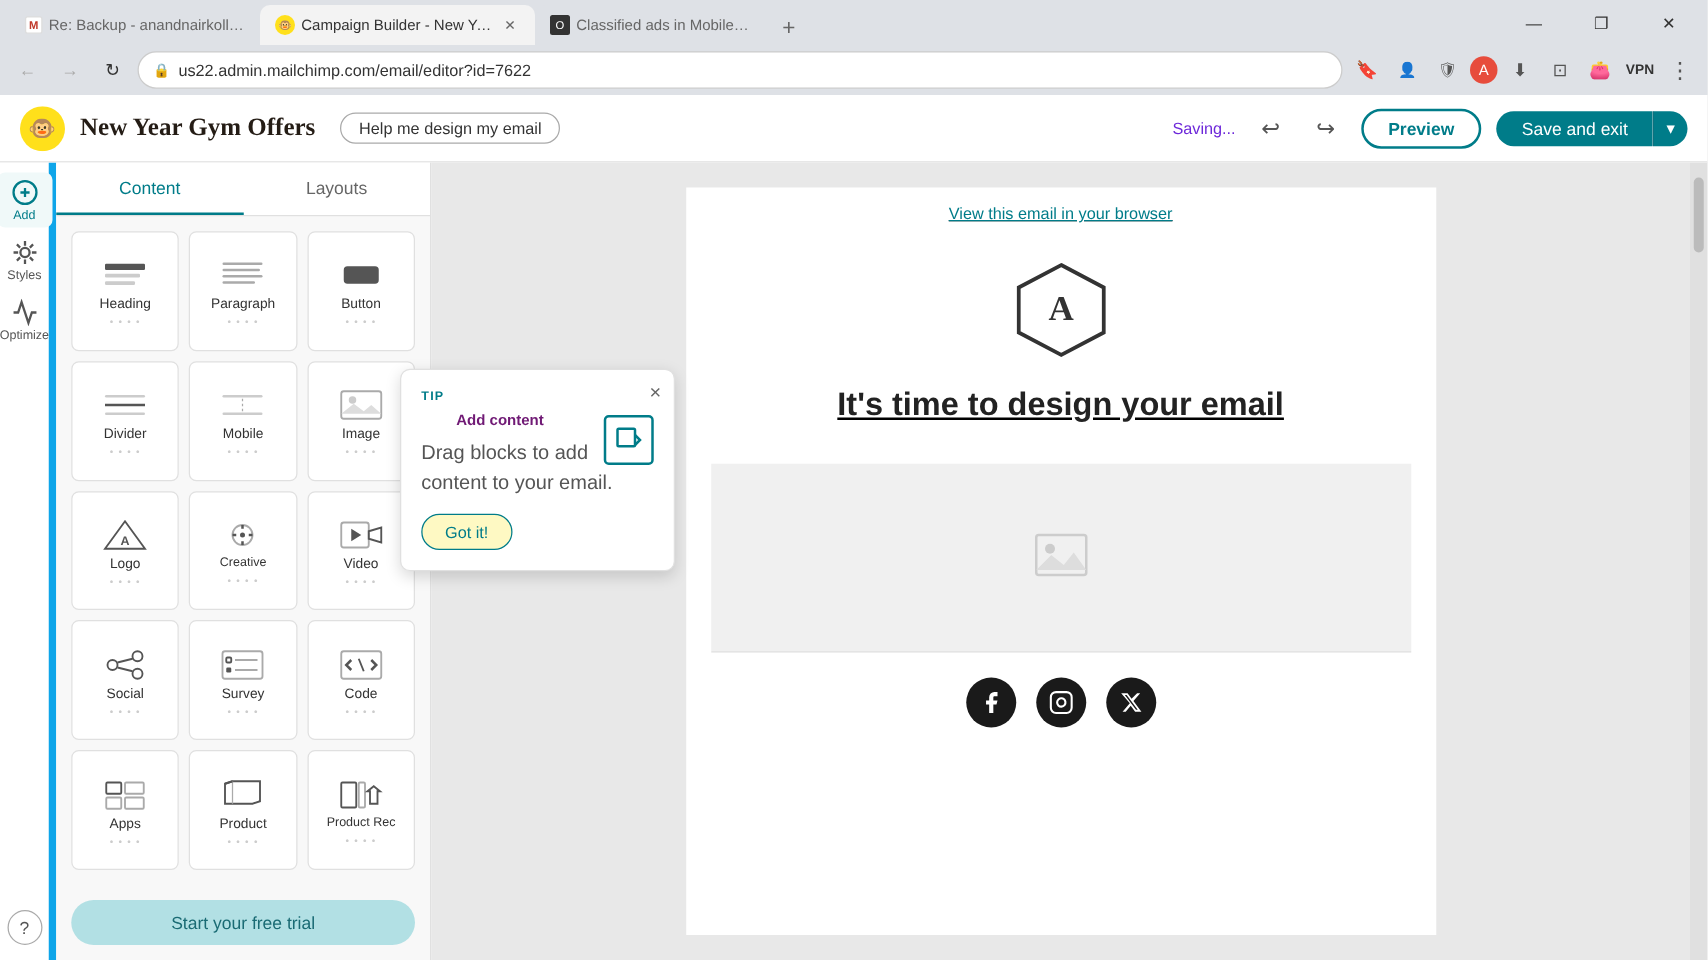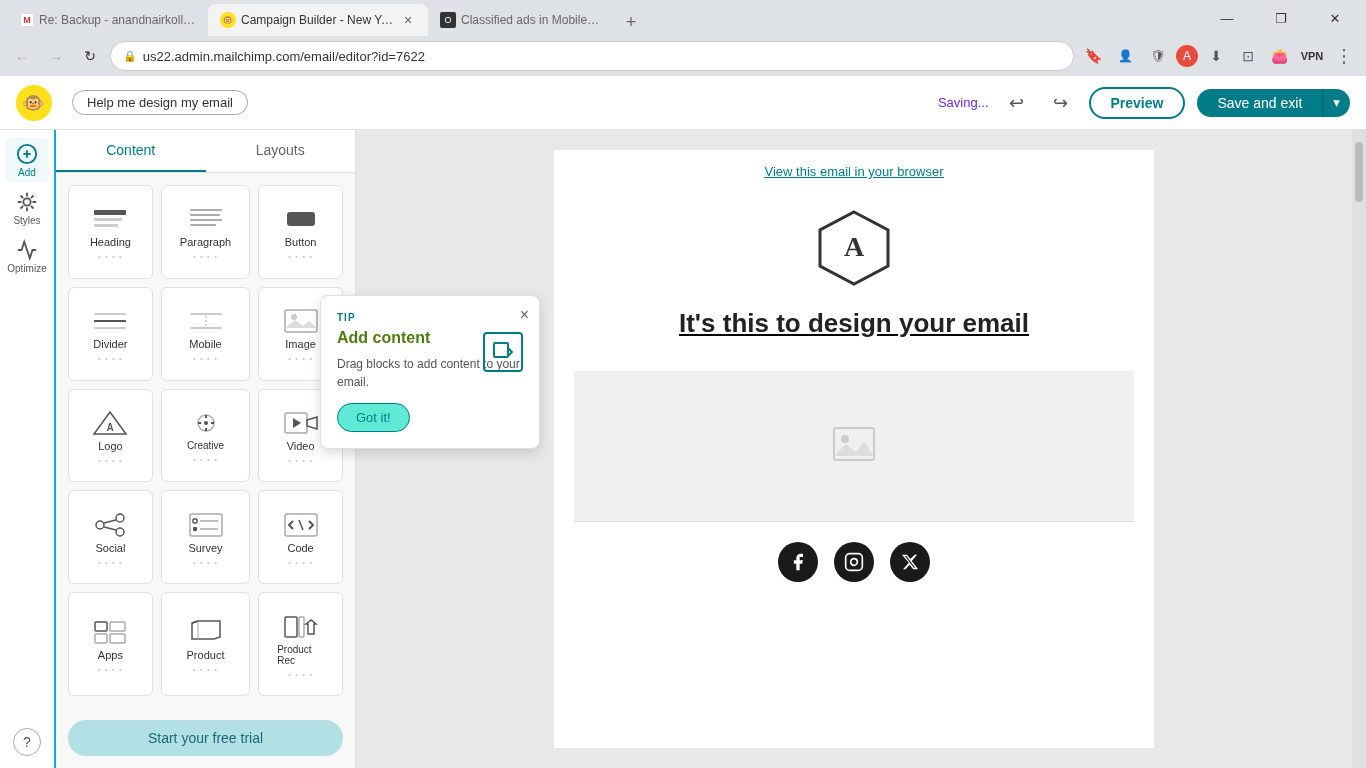--- a/index.html
+++ b/index.html
@@ -38,36 +38,36 @@
     .saving-text { font-size: 13px; color: #6d28d9; }
     .undo-btn, .redo-btn { width: 32px; height: 32px; border: none; background: none; font-size: 18px; color: #555; cursor: pointer; display: flex; align-items: center; justify-content: center; border-radius: 4px; }
     .preview-btn { background: #fff; border: 2px solid #007c89; border-radius: 20px; padding: 6px 20px; font-size: 14px; color: #007c89; font-weight: 600; cursor: pointer; }
     .save-btn { background: #007c89; border: none; border-radius: 20px 0 0 20px; padding: 6px 20px; font-size: 14px; color: #fff; font-weight: 400; cursor: pointer; }
     .save-dropdown { background: #007c89; border: none; border-radius: 0 20px 20px 0; padding: 6px 10px; color: #fff; cursor: pointer; border-left: 1px solid #005f6a; }
 
     
     .content-area { display: flex; flex: 1; overflow: hidden; }
 
     
-    .sidebar-icons { width: 56px; background: #fff; border-right: 2px solid #0ea5e9; display: flex; flex-direction: column; align-items: center; padding-top: 8px; gap: 4px; }
+    .sidebar-icons { width: 45px; background: #fff; border-right: 6px solid #0ea5e9; display: flex; flex-direction: column; align-items: center; padding-top: 8px; gap: 4px; }
     .sidebar-icon-item { width: 44px; height: 44px; display: flex; flex-direction: column; align-items: center; justify-content: center; cursor: pointer; border-radius: 6px; gap: 2px; }
     .sidebar-icon-item:hover, .sidebar-icon-item.active { background: #f0f9f9; }
     .sidebar-icon-item svg { width: 22px; height: 22px; }
     .sidebar-icon-label { font-size: 10px; color: #555; }
     .sidebar-icon-item.active .sidebar-icon-label { color: #007c89; }
     .sidebar-bottom { margin-top: auto; padding-bottom: 12px; display: flex; flex-direction: column; align-items: center; }
     .help-circle { width: 28px; height: 28px; border-radius: 50%; border: 1px solid #aaa; display: flex; align-items: center; justify-content: center; font-size: 14px; color: #555; cursor: pointer; }
 
     
     .blocks-panel { width: 300px; background: #f8f8f8; border-right: 1px solid #e0e0e0; display: flex; flex-direction: column; }
     .panel-tabs { display: flex; border-bottom: 1px solid #e0e0e0; background: #fff; }
     .panel-tab { flex: 1; padding: 12px 0; text-align: center; font-size: 14px; color: #666; cursor: pointer; border-bottom: 2px solid transparent; }
     .panel-tab.active { color: #007c89; border-bottom: 2px solid #007c89; font-weight: 500; }
     .blocks-grid { display: grid; grid-template-columns: repeat(3, 1fr); gap: 8px; padding: 12px; flex: 1; overflow-y: auto; }
-    .block-item { background: #fff; border: 1px solid #e0e0e0; border-radius: 6px; display: flex; flex-direction: column; align-items: center; justify-content: center; padding: 12px 18px 8px; cursor: pointer; gap: 4px; }
+    .block-item { background: #fff; border: 1px solid #e0e0e0; border-radius: 6px; display: flex; flex-direction: column; align-items: center; justify-content: center; padding: 12px 8px 8px; cursor: pointer; gap: 4px; }
     .block-icon { width: 36px; height: 26px; display: flex; align-items: center; justify-content: center; }
     .block-label { font-size: 11px; color: #333; }
     .block-dots { font-size: 8px; color: #ccc; letter-spacing: 1px; }
     .panel-footer { padding: 12px; }
     .trial-btn { width: 100%; background: #b2e0e4; border: none; border-radius: 20px; padding: 10px; font-size: 14px; color: #1a6b74; cursor: pointer; font-weight: 500; }
 
     
     .main-canvas { flex: 1; background: #e8e8e8; overflow-y: auto; display: flex; justify-content: center; padding: 20px; text-decoration: underline; }
     .email-canvas { background: #fff; width: 600px; min-height: 580px; }
     .canvas-view-browser { text-align: center; padding: 12px 0 8px; }
@@ -81,25 +81,25 @@
     .canvas-image-placeholder { color: #bbb; }
     .canvas-button-block { padding: 20px; text-align: center; }
     .canvas-email-btn { background: #1a1a1a; color: #fff; border: none; padding: 14px 40px; font-size: 16px; cursor: pointer; }
     .canvas-divider { border: none; border-top: 1px solid #ddd; margin: 0 20px; }
     .canvas-social { display: flex; justify-content: center; gap: 16px; padding: 20px 0; }
     .social-icon { width: 40px; height: 40px; border-radius: 50%; background: #1a1a1a; display: flex; align-items: center; justify-content: center; color: #fff; font-size: 16px; cursor: pointer; }
 
     
     .tooltip-popup { position: absolute; left: 320px; top: 165px; background: #fff; border: 1px solid #e0e0e0; border-radius: 8px; width: 220px; padding: 16px; box-shadow: 0 4px 12px rgba(0,0,0,0.15); z-index: 100; }
     .tooltip-tip { font-size: 10px; color: #007c89; font-weight: 600; letter-spacing: 1px; margin-bottom: 6px; }
-    .tooltip-title { font-size: 16px; font-weight: 700; color: #4d7c0f; margin-bottom: 8px; }
-    .tooltip-body { font-size: 12px; color: #555; line-height: 1.5; margin-bottom: 12px; }
+    .tooltip-title { font-size: 12px; font-weight: 700; color: #701a75; margin-bottom: 8px; margin-left: 28px; }
+    .tooltip-body { font-size: 16px; color: #555; line-height: 1.5; margin-bottom: 12px; }
     .tooltip-close { position: absolute; top: 10px; right: 10px; background: none; border: none; font-size: 16px; color: #666; cursor: pointer; }
     .tooltip-icon { position: absolute; right: 16px; top: 36px; width: 40px; height: 40px; border: 2px solid #007c89; border-radius: 4px; display: flex; align-items: center; justify-content: center; color: #007c89; }
-    .got-it-btn { background: #5eead4; border: 1px solid #007c89; border-radius: 20px; padding: 6px 18px; font-size: 13px; color: #007c89; cursor: pointer; }
+    .got-it-btn { background: #fef9c3; border: 1px solid #007c89; border-radius: 20px; padding: 6px 18px; font-size: 13px; color: #007c89; cursor: pointer; }
 
     
     .main-canvas::-webkit-scrollbar { width: 8px; }
     .main-canvas::-webkit-scrollbar-track { background: #e0e0e0; }
     .main-canvas::-webkit-scrollbar-thumb { background: #bbb; border-radius: 4px; }
 
     .relative { position: relative; }
   </style>
 </head>
 <body>
@@ -157,20 +157,21 @@
 <div class="app-wrapper">
 
   <div class="app-header">
 
     <div style="width:36px;height:36px;">
       <svg viewBox="0 0 36 36" width="36" height="36">
         <circle cx="18" cy="18" r="18" fill="#ffe01b"></circle>
         <text x="18" y="24" text-anchor="middle" font-size="18" fill="#333">🐵</text>
       </svg>
     </div>
+    <span class="app-title">New Year Gym Offers</span>
     <button class="help-btn">Help me design my email</button>
     <div class="header-spacer"></div>
     <span class="saving-text">Saving...</span>
     <button class="undo-btn">↩</button>
     <button class="redo-btn">↪</button>
     <button class="preview-btn">Preview</button>
     <div style="display:flex;">
       <button class="save-btn">Save and exit</button>
       <button class="save-dropdown">▾</button>
     </div>
@@ -421,21 +422,21 @@
         <div class="canvas-logo-section">
           <div class="canvas-logo-hex">
             <svg width="80" height="80" viewBox="0 0 80 80">
               <polygon points="40,4 74,22 74,58 40,76 6,58 6,22" fill="none" stroke="#333" stroke-width="3"></polygon>
               <text x="40" y="48" text-anchor="middle" font-size="28" font-weight="bold" fill="#333" font-family="serif">A</text>
             </svg>
           </div>
         </div>
 
         <div class="canvas-title-section">
-          <div class="canvas-main-title">It's this to design your email</div>
+          <div class="canvas-main-title">It's time to design your email</div>
         </div>
 
         <div class="canvas-image-block">
           <div class="canvas-image-placeholder">
             <svg width="48" height="48" viewBox="0 0 48 48">
               <rect x="4" y="8" width="40" height="32" rx="2" fill="none" stroke="#ccc" stroke-width="2"></rect>
               <circle cx="15" cy="19" r="4" fill="#ccc"></circle>
               <polyline points="4,36 16,24 26,32 34,22 44,36" fill="#ddd" stroke="none"></polyline>
             </svg>
           </div>

